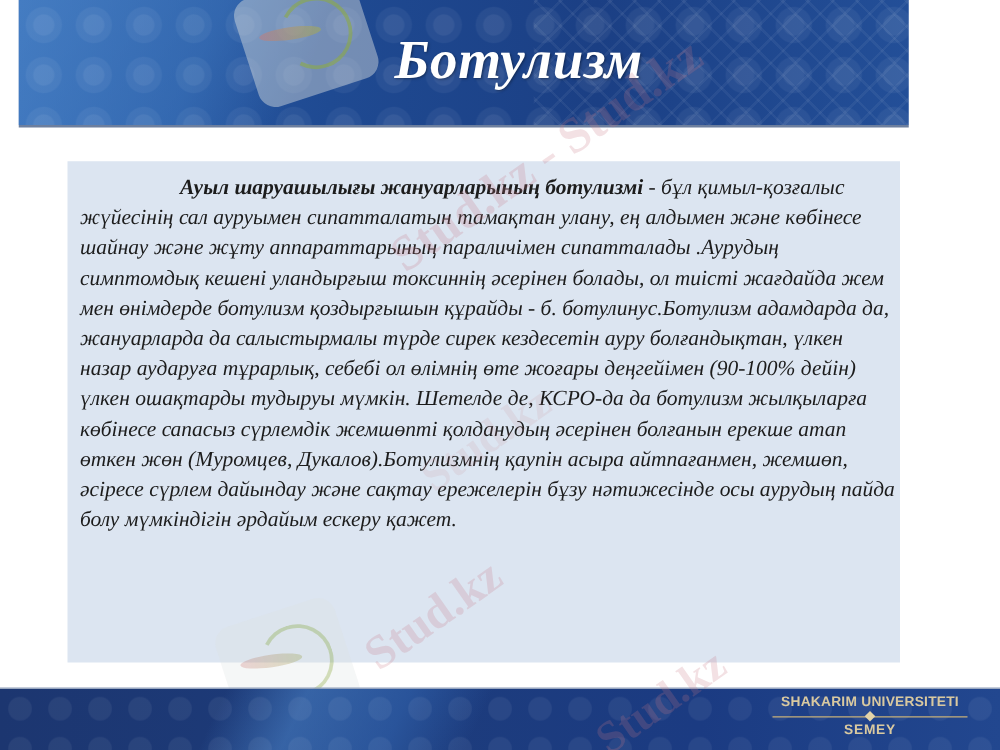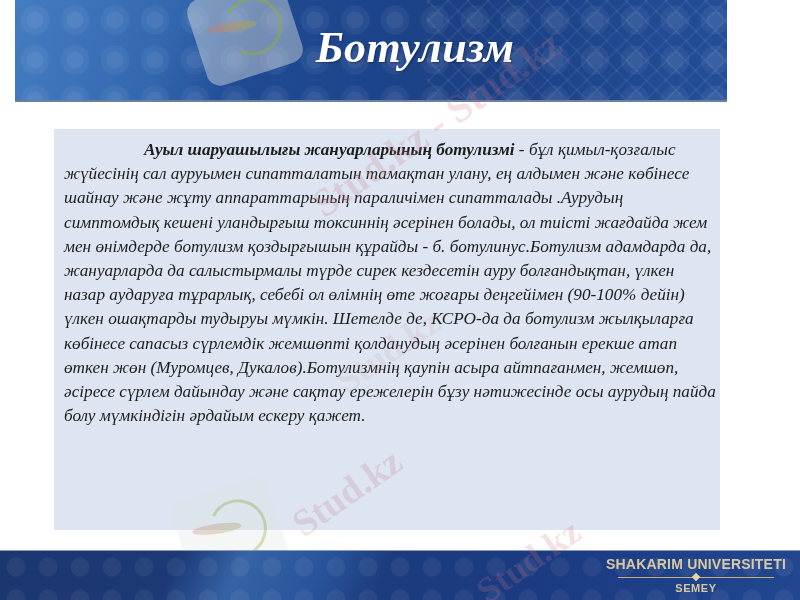--- a/index.html
+++ b/index.html
@@ -70,21 +70,21 @@
   }
   .footer .pattern {
     position: absolute; inset: 0;
     background-image: radial-gradient(circle at 16px 16px, rgba(255,255,255,0.06) 9px, transparent 10px);
     background-size: 32px 32px;
   }
   .brand {
     position: absolute; right: 14px; top: 5px; width: 180px; text-align: center;
     font-family: "Liberation Sans", sans-serif; font-weight: bold; color: #d9c9a0;
   }
-  .brand .name { font-size: 14px; letter-spacing: 0.2px; }
+  .brand .name { font-size: 11px; letter-spacing: 0.2px; }
   .brand .divider {
     position: relative; height: 10px; margin: 1px 12px 0 12px;
   }
   .brand .divider::before {
     content: ""; position: absolute; left: 0; right: 0; top: 4px; height: 1px; background: #c6b07a;
   }
   .brand .diamond {
     position: absolute; left: 50%; top: 1px; width: 6px; height: 6px; margin-left: -3px;
     background: #e2d3a8; transform: rotate(45deg);
   }

